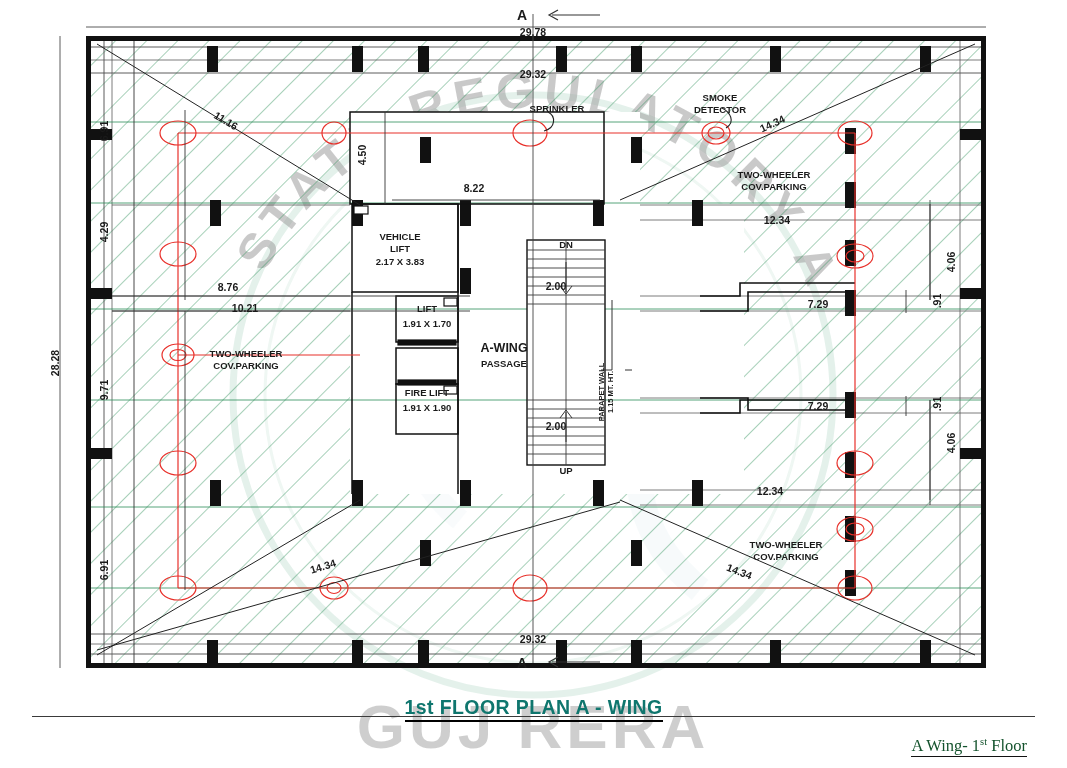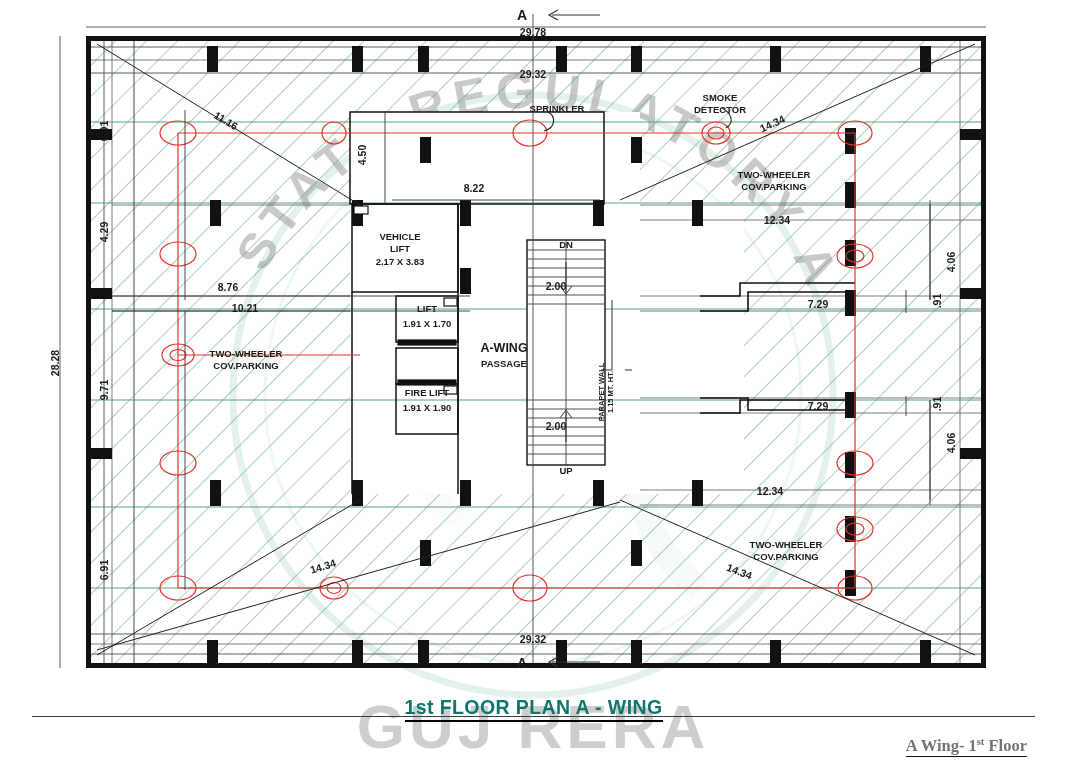--- a/index.html
+++ b/index.html
@@ -10,22 +10,22 @@
   .t{font-family:"Liberation Sans",sans-serif;font-weight:bold;fill:#1a1a1a;}
   .dim{font-size:10.5px;}
   .lbl{font-size:9.5px;}
   .room{font-size:9.5px;}
   .big{font-size:12.5px;}
   .sec{font-size:14px;}
   .title-txt{position:absolute;left:0;top:696px;width:1067px;text-align:center;
        font-size:19.5px;font-weight:bold;letter-spacing:.4px;color:#0f766e;
        font-family:"Liberation Sans",sans-serif;}
   .title-txt span{border-bottom:2.2px solid #000;padding-bottom:2px;}
-  .caption{position:absolute;right:40px;top:735px;font-size:16.5px;font-weight:bold;
-       color:#737373;font-family:"Liberation Serif",serif;text-align:right;}
+  .caption{position:absolute;right:40px;top:735px;font-size:16.5px;font-weight:normal;
+       color:#14532d;font-family:"Liberation Serif",serif;text-align:right;}
   .caption u{text-decoration:none;border-bottom:1.6px solid #111;padding-bottom:1px;}
   .caption sup{font-size:10.5px;vertical-align:super;}
   .hrule{position:absolute;left:32px;top:716px;width:1003px;height:0;
        border-top:1.4px solid #3a3a3a;}
 </style>
 </head>
 <body>
 
 <div id="stage">
 

